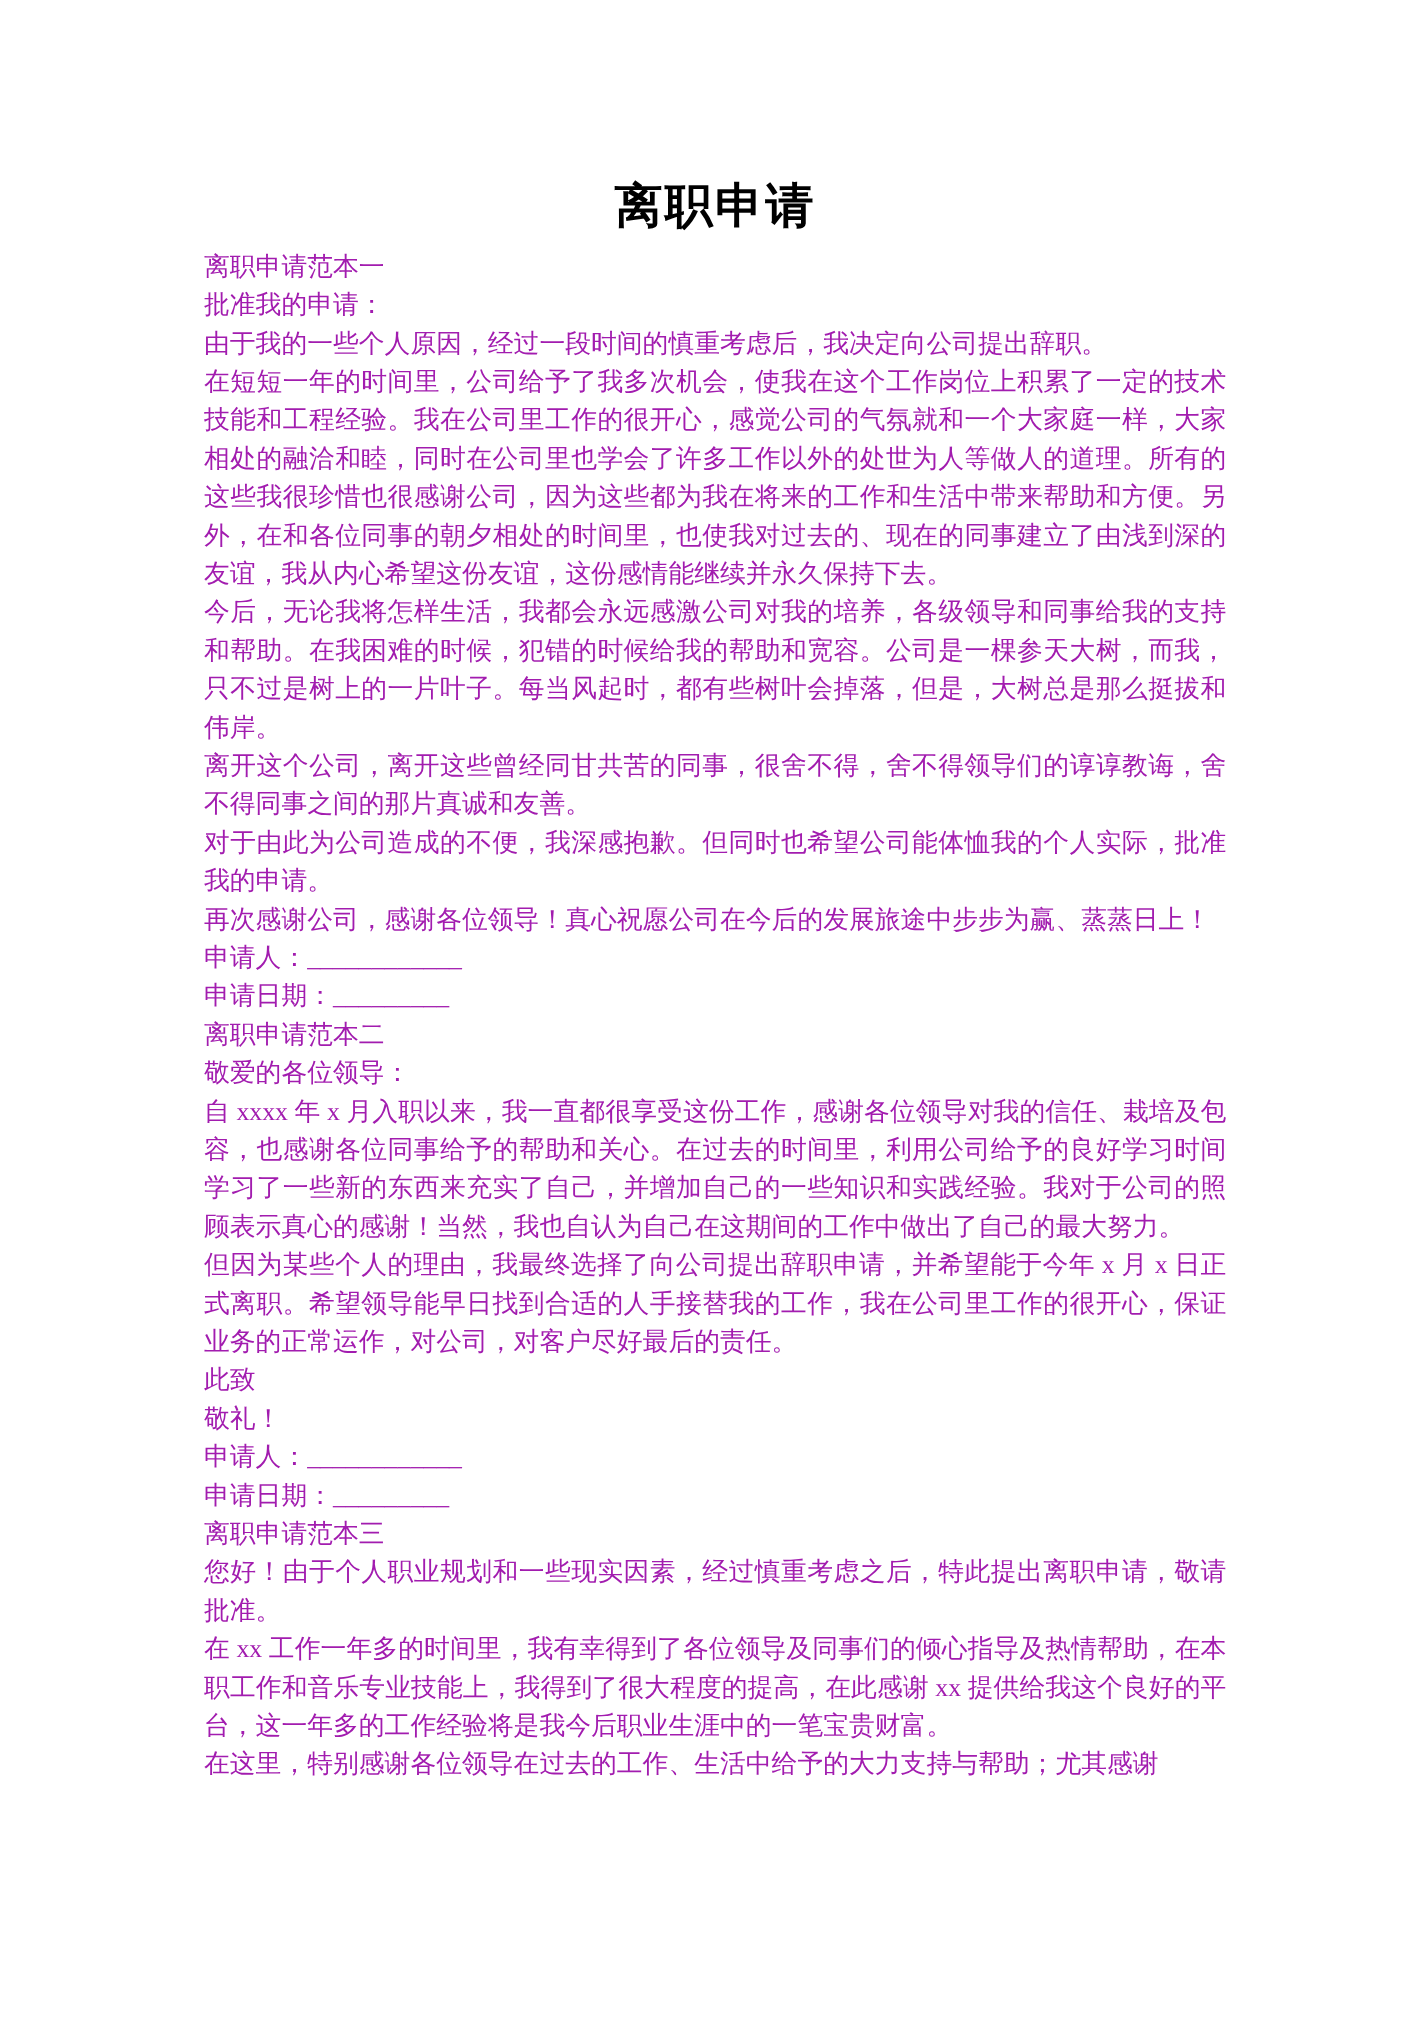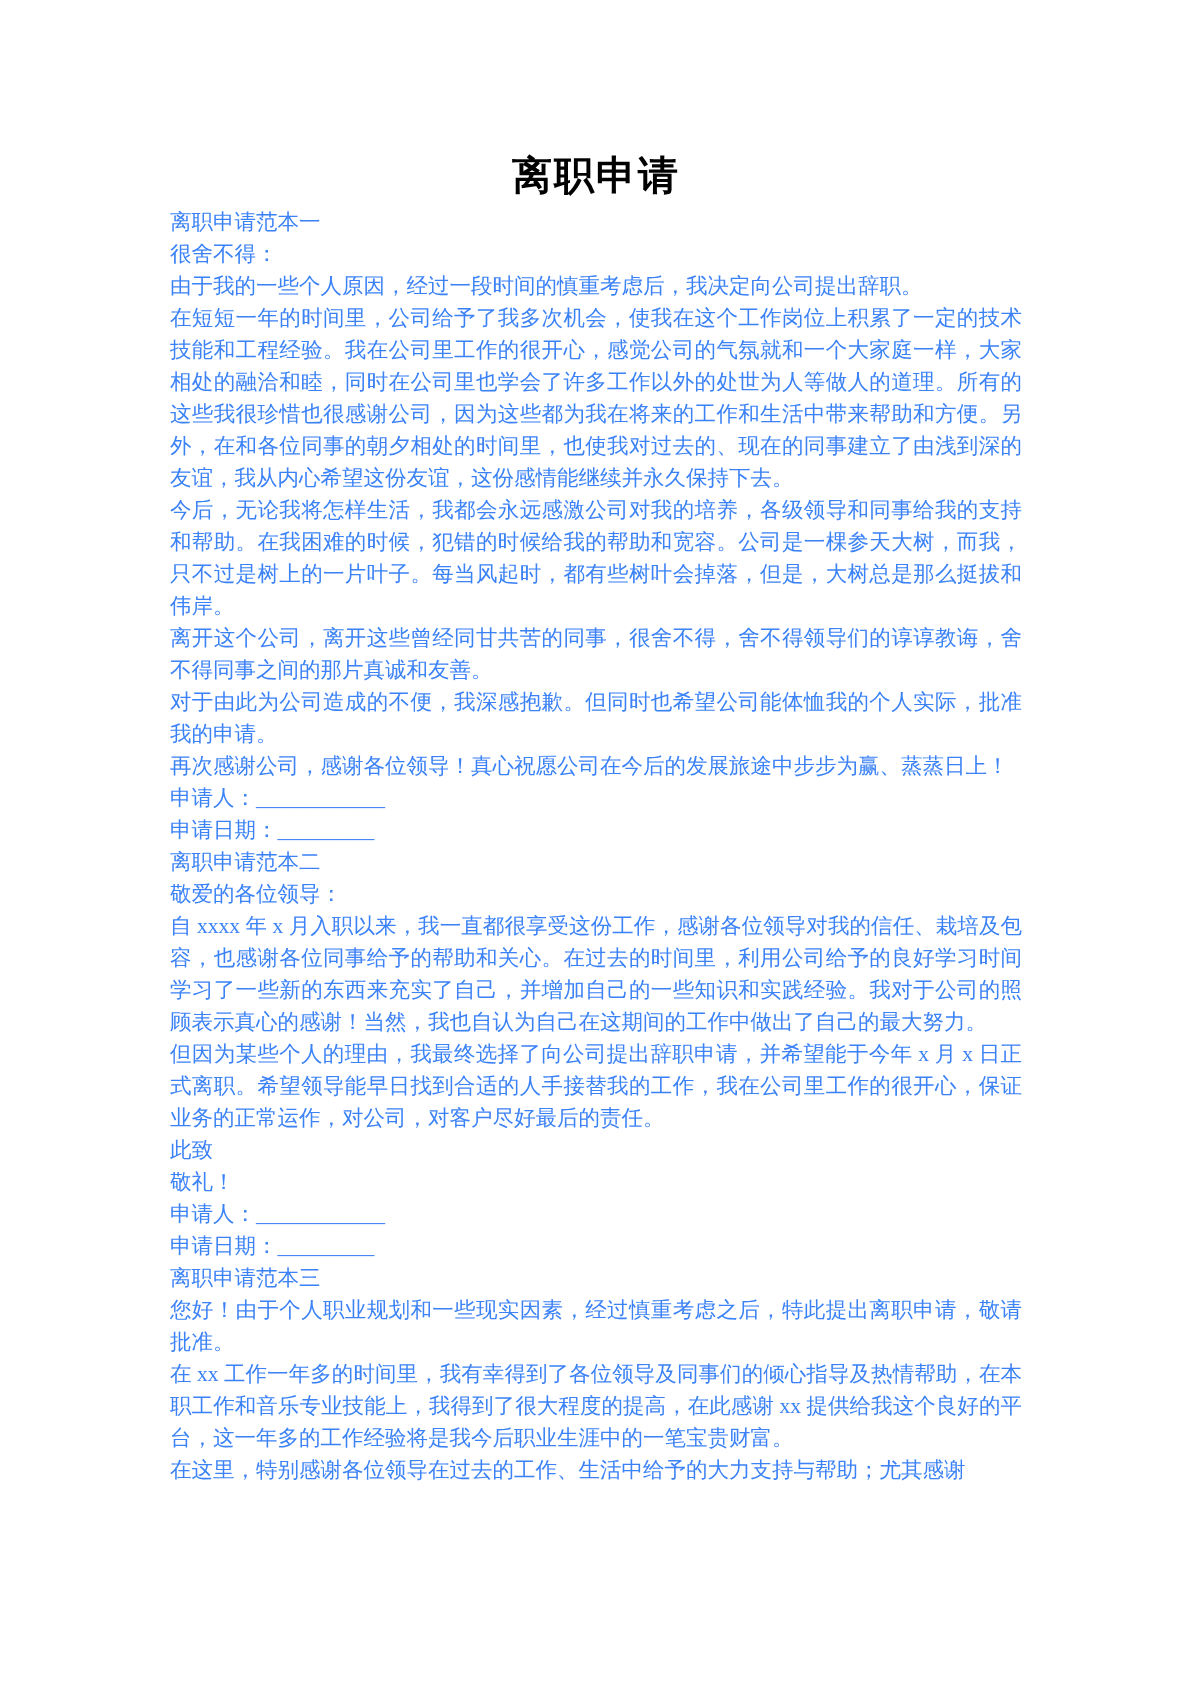--- a/index.html
+++ b/index.html
@@ -18,41 +18,42 @@
     overflow: hidden;
     font-family: "Liberation Serif", "DejaVu Serif", serif;
   }
   .doc-title {
     margin: 0;
     font-size: 40px;
     line-height: 60px;
     font-weight: bold;
     text-align: center;
     letter-spacing: 2px;
+    font-family: Liberation Mono, monospace;
   }
   .doc-body {
     margin: 0;
   }
   .para {
     margin: 0;
     font-size: 21.5px;
     line-height: 32px;
     text-align: justify;
     word-break: break-all;
-    color: #3b82f6;
+    color: #a21caf;
   }
 </style>
 </head>
 <body>
 
 <div class="page">
   <h1 class="doc-title">离职申请</h1>
   <div class="doc-body">
       <p class="para">离职申请范本一</p>
-      <p class="para">很舍不得：</p>
+      <p class="para">批准我的申请：</p>
       <p class="para">由于我的一些个人原因，经过一段时间的慎重考虑后，我决定向公司提出辞职。</p>
       <p class="para">在短短一年的时间里，公司给予了我多次机会，使我在这个工作岗位上积累了一定的技术技能和工程经验。我在公司里工作的很开心，感觉公司的气氛就和一个大家庭一样，大家相处的融洽和睦，同时在公司里也学会了许多工作以外的处世为人等做人的道理。所有的这些我很珍惜也很感谢公司，因为这些都为我在将来的工作和生活中带来帮助和方便。另外，在和各位同事的朝夕相处的时间里，也使我对过去的、现在的同事建立了由浅到深的友谊，我从内心希望这份友谊，这份感情能继续并永久保持下去。</p>
       <p class="para">今后，无论我将怎样生活，我都会永远感激公司对我的培养，各级领导和同事给我的支持和帮助。在我困难的时候，犯错的时候给我的帮助和宽容。公司是一棵参天大树，而我，只不过是树上的一片叶子。每当风起时，都有些树叶会掉落，但是，大树总是那么挺拔和伟岸。</p>
       <p class="para">离开这个公司，离开这些曾经同甘共苦的同事，很舍不得，舍不得领导们的谆谆教诲，舍不得同事之间的那片真诚和友善。</p>
       <p class="para">对于由此为公司造成的不便，我深感抱歉。但同时也希望公司能体恤我的个人实际，批准我的申请。</p>
       <p class="para">再次感谢公司，感谢各位领导！真心祝愿公司在今后的发展旅途中步步为赢、蒸蒸日上！</p>
       <p class="para">申请人：____________</p>
       <p class="para">申请日期：_________</p>
       <p class="para">离职申请范本二</p>
       <p class="para">敬爱的各位领导：</p>

